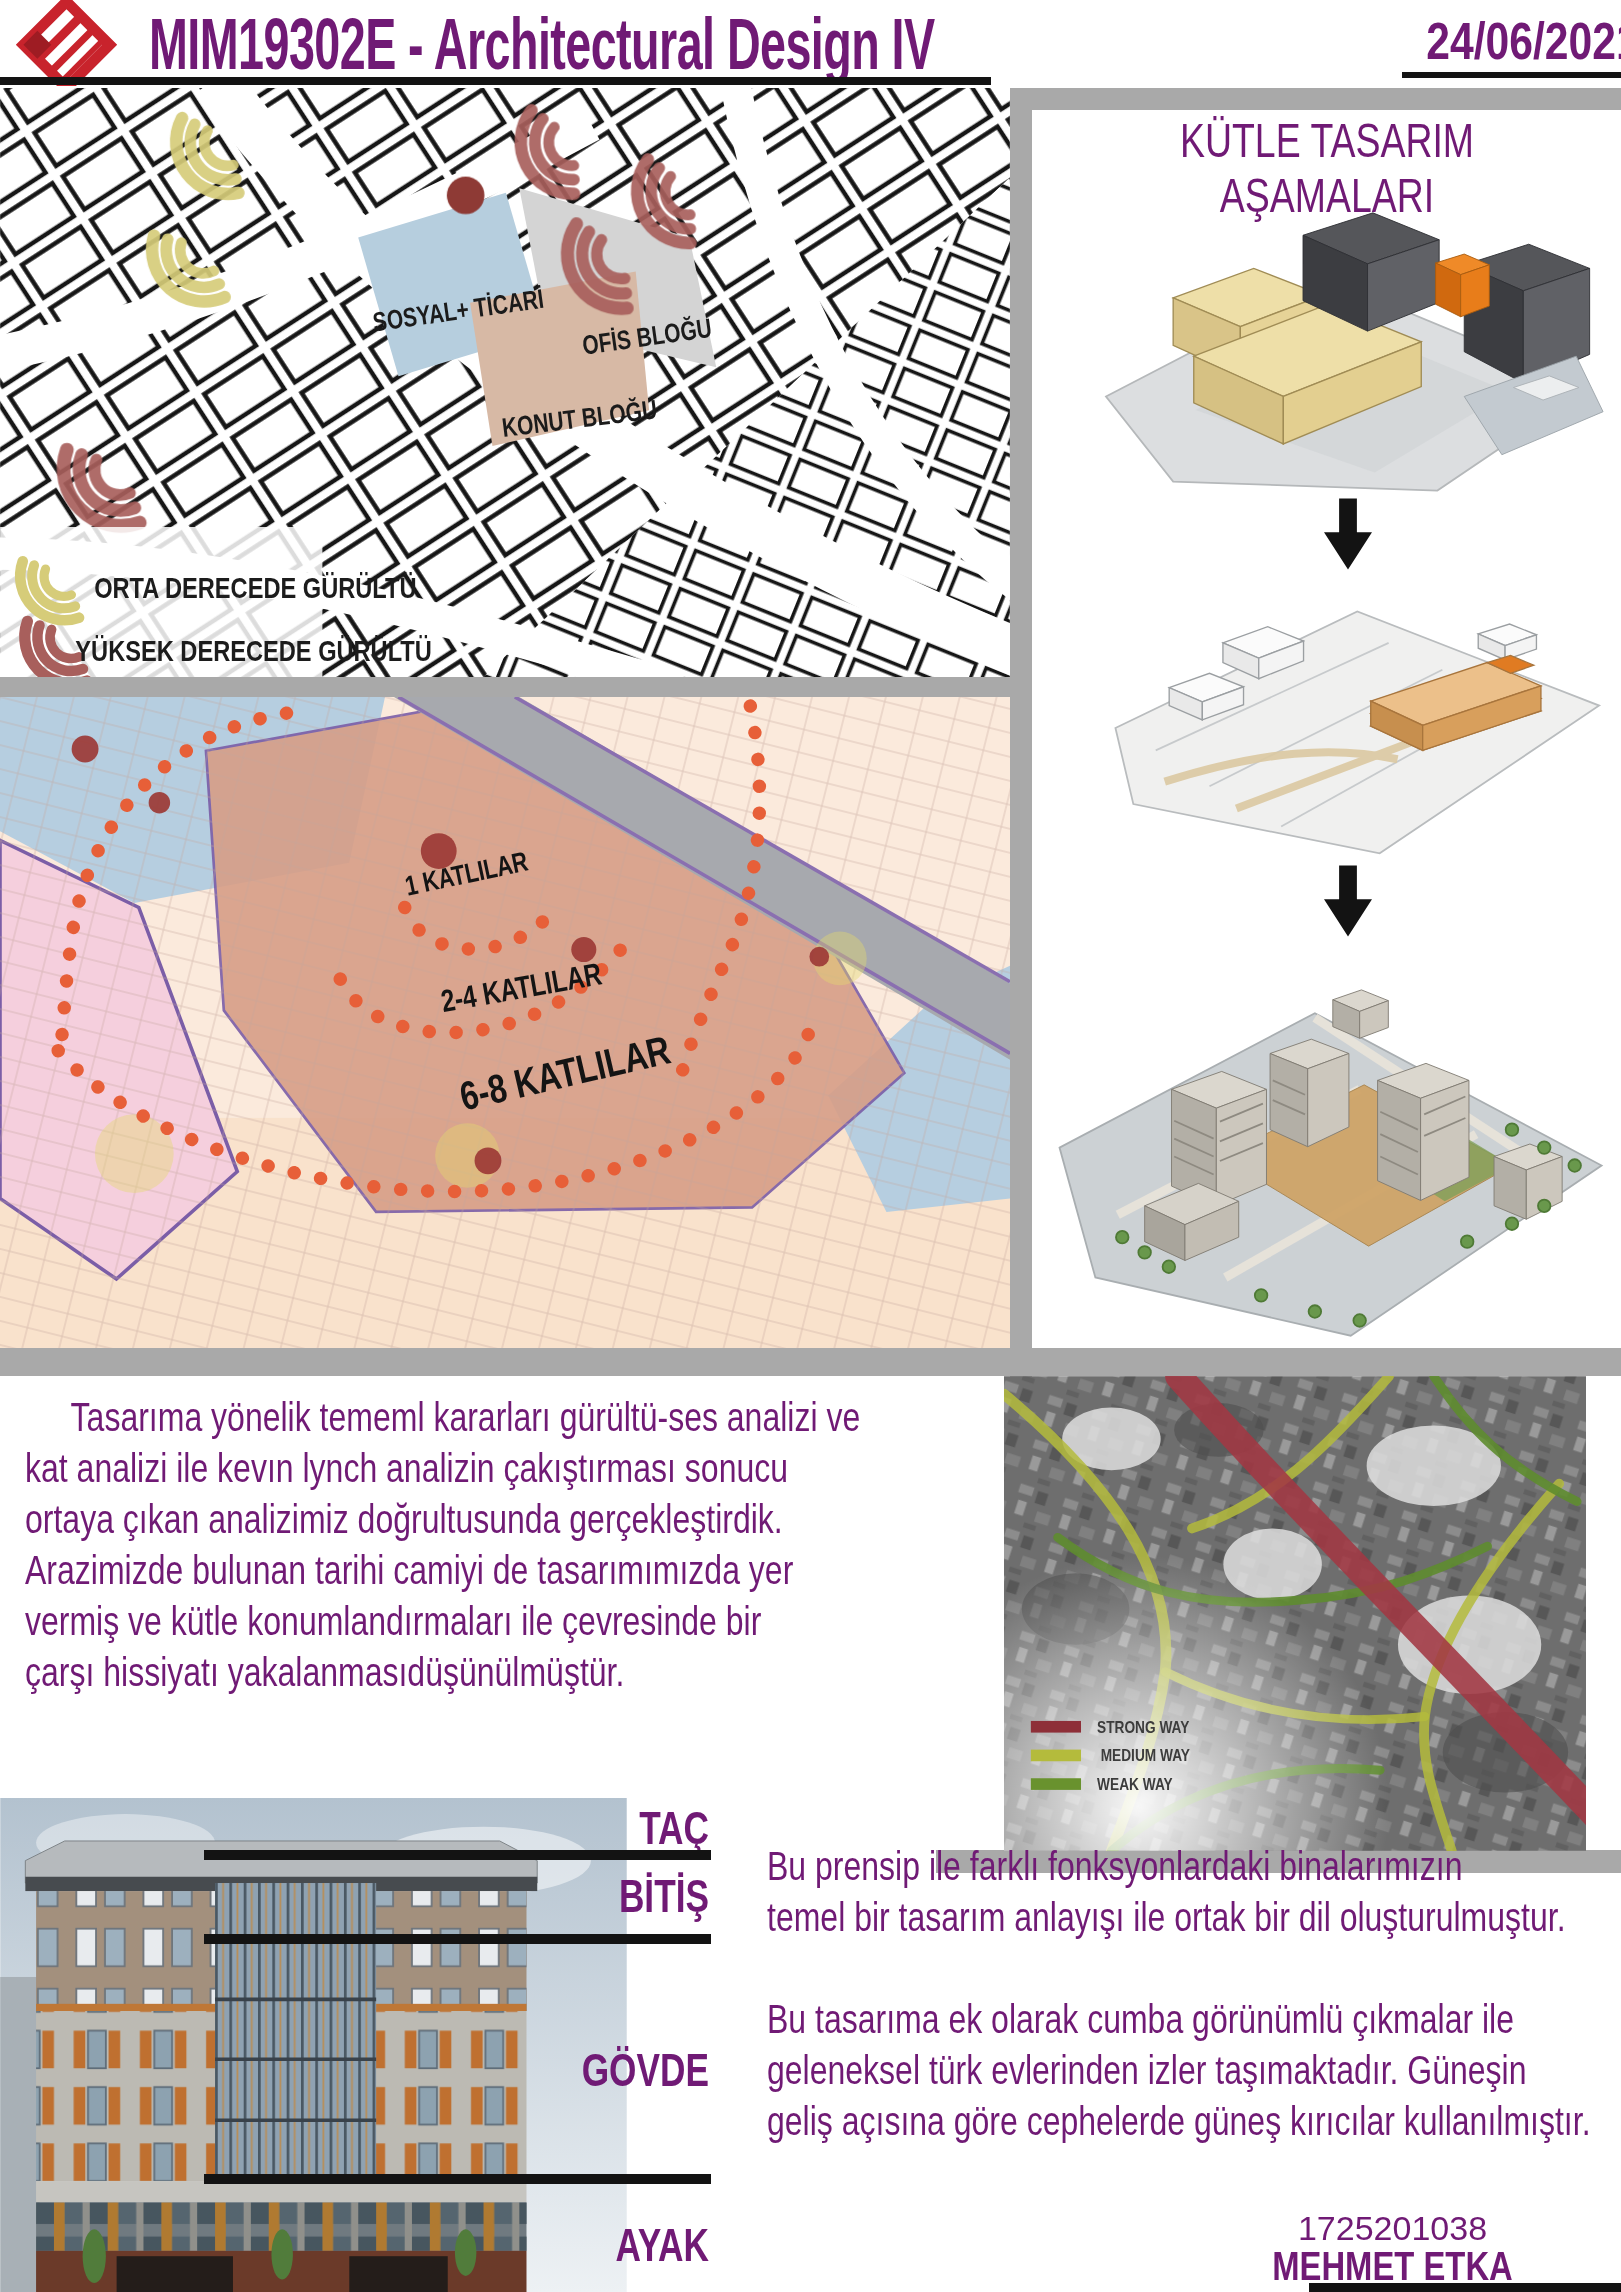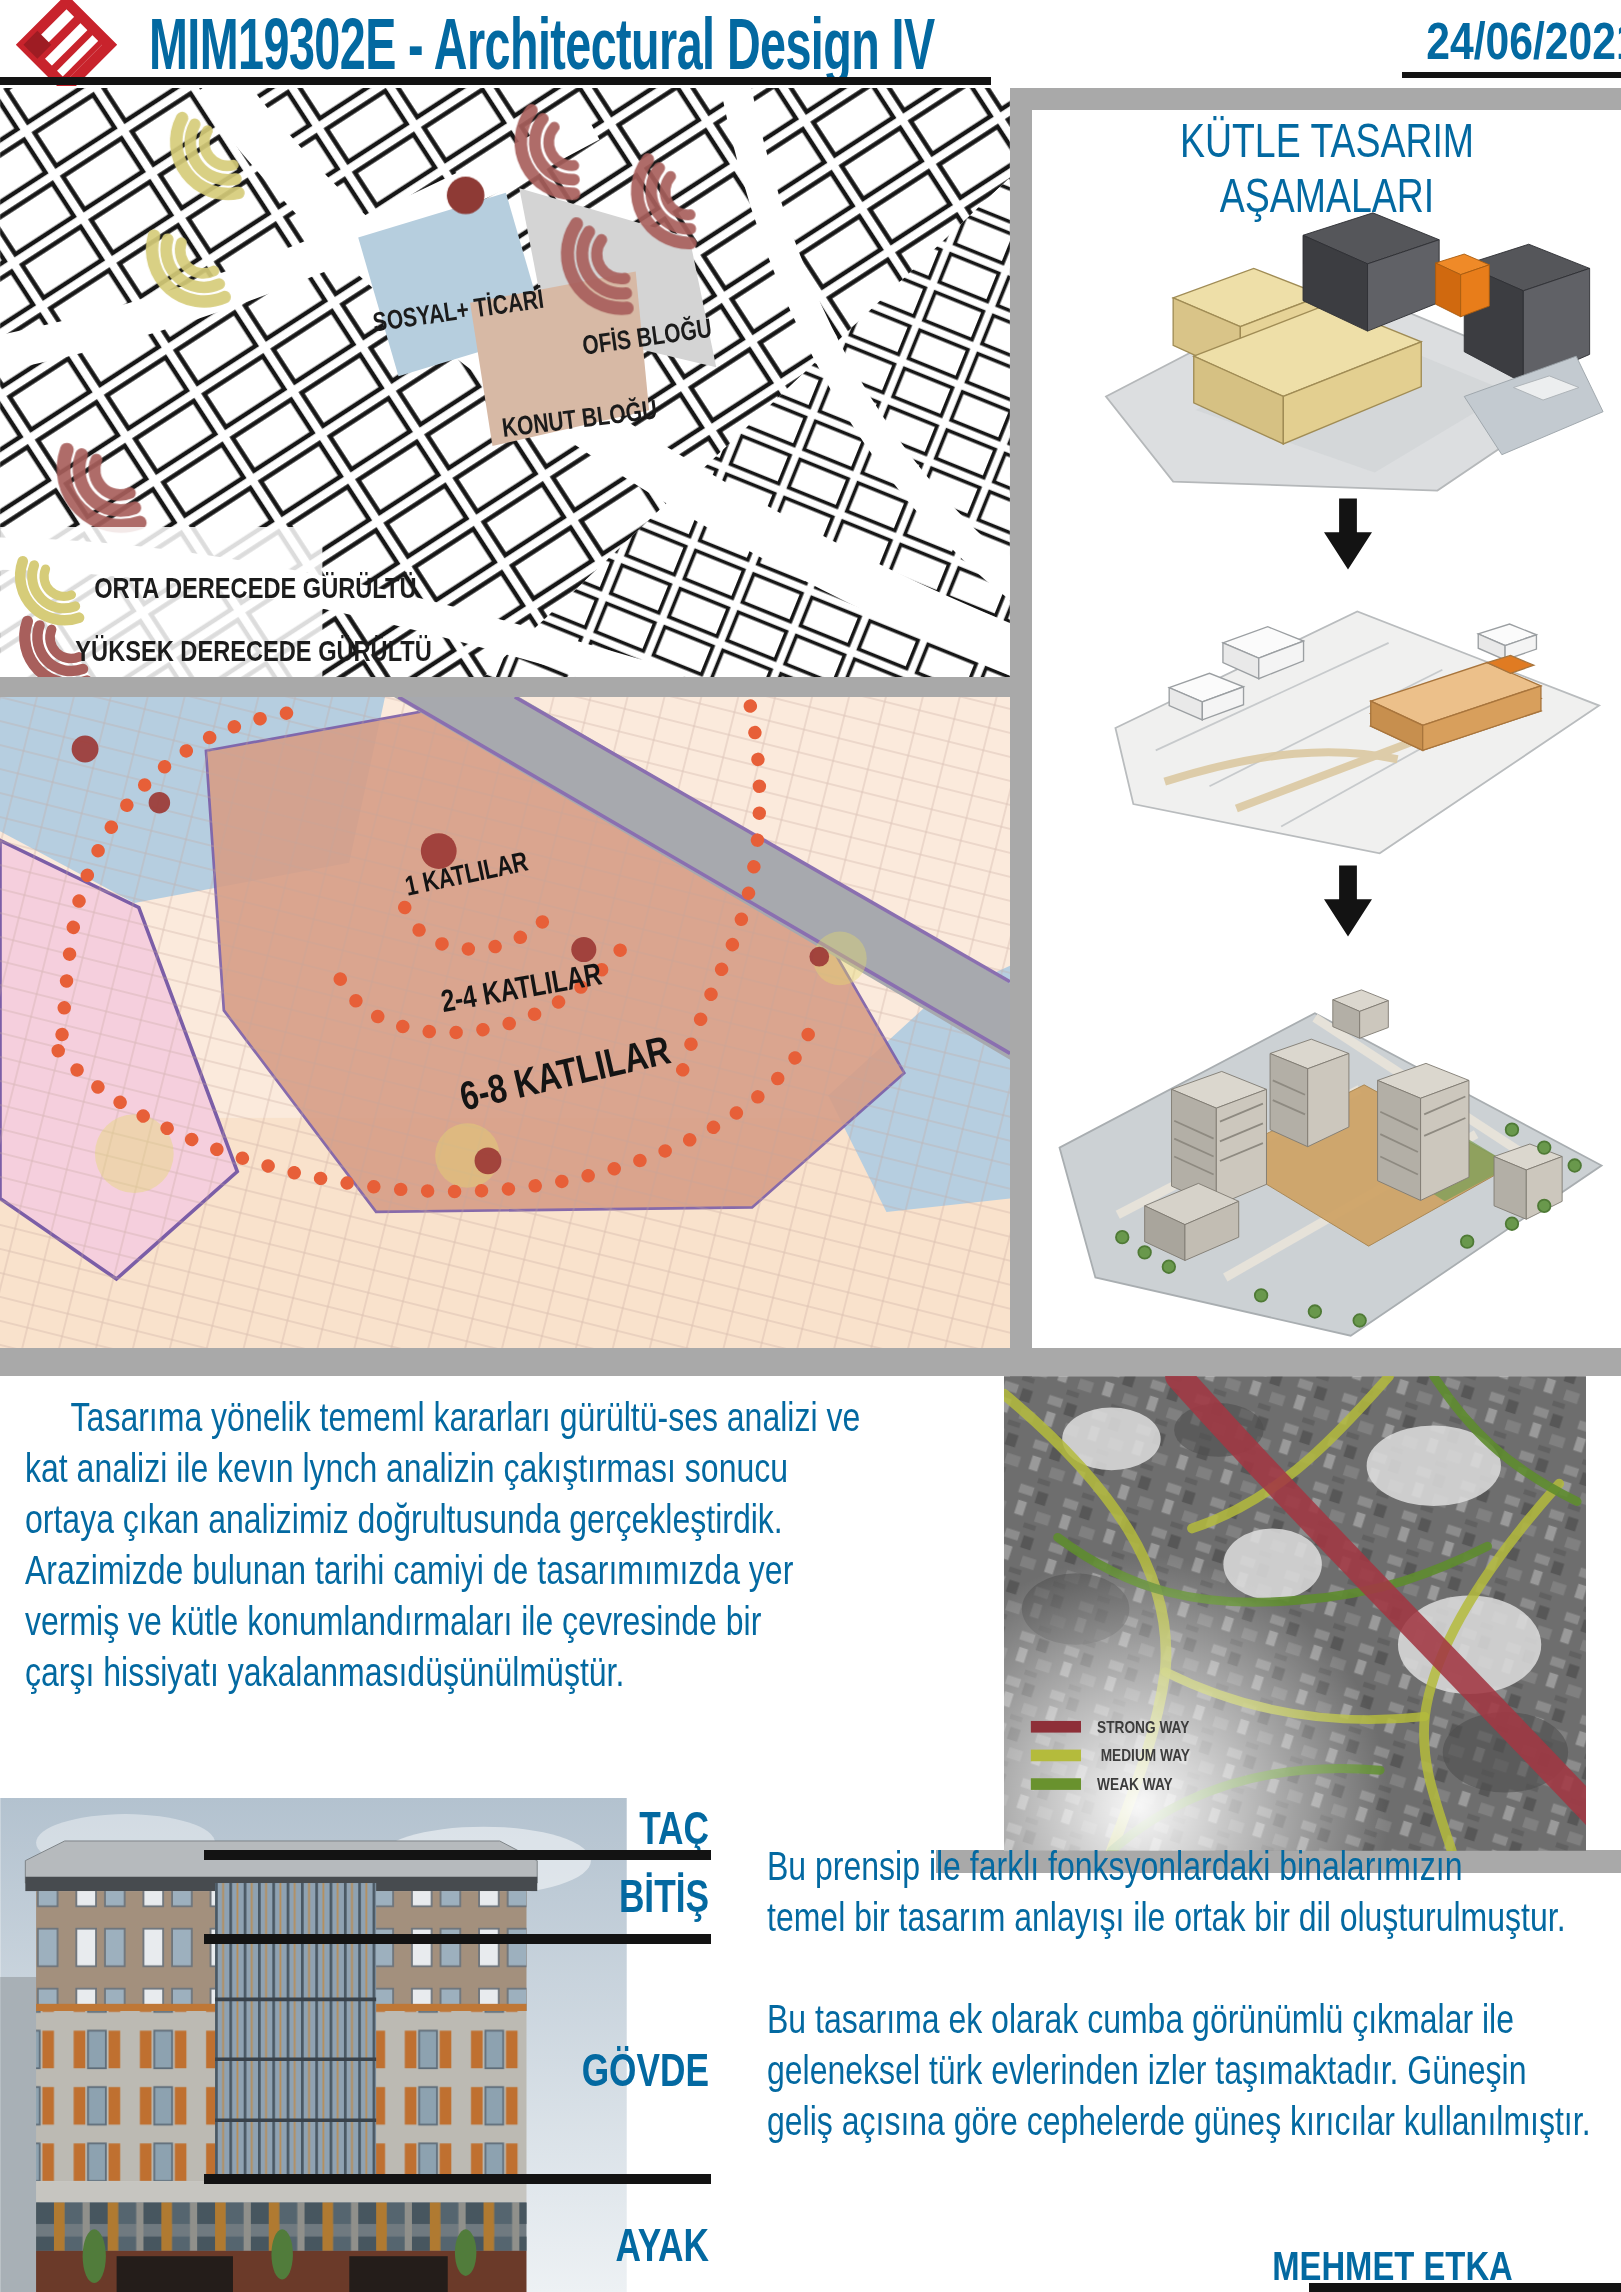--- a/index.html
+++ b/index.html
@@ -1,17 +1,17 @@
 <!DOCTYPE html>
 <html style="font-size:14.3px"><head>
 <meta charset="utf-8">
 <style>
   html,body{margin:0;padding:0;background:#e8e8e8;}
   #page{position:relative;width:1622px;height:2293px;background:#ffffff;overflow:hidden;
-        font-family:"Liberation Sans",sans-serif;color:#0369a1;}
+        font-family:"Liberation Sans",sans-serif;color:#701a75;}
   .abs{position:absolute;}
   .bar{position:absolute;background:#131313;}
   .gband{position:absolute;background:#a9a9a9;}
   .cond-l{transform-origin:left top;}
   .cond-c{transform-origin:50% 0;}
   .cond-r{transform-origin:right top;}
   .hdr-title{left:149px;top:1.8px;font-size:73px;font-weight:600;white-space:nowrap;
              transform:scaleX(.64);letter-spacing:-0.9px;}
   .hdr-date{left:1384px;top:10.7px;width:235px;text-align:right;font-size:52px;font-weight:600;
             transform:scaleX(.82);}
@@ -413,17 +413,18 @@
   <div class="abs elev-label" style="top:2042px;">GÖVDE</div>
   <div class="bar" style="left:204px;top:2174px;width:507px;height:9.9px;"></div>
   <div class="abs elev-label" style="top:2217px;">AYAK</div>
 
   <div class="abs para" style="left:767px;top:1841px;width:1075px;">Bu prensip ile farklı fonksyonlardaki binalarımızın
 temel bir tasarım anlayışı ile ortak bir dil oluşturulmuştur.</div>
   <div class="abs para" style="left:767px;top:1994px;width:1075px;">Bu tasarıma ek olarak cumba görünümlü çıkmalar ile
 geleneksel türk evlerinden izler taşımaktadır. Güneşin
 geliş açısına göre cephelerde güneş kırıcılar kullanılmıştır.</div>
 
+  <div class="abs sid">1725201038</div>
   <div class="abs sname">MEHMET ETKA TOZAL</div>
   <div class="bar" style="left:1309px;top:2283px;width:313px;height:9.9px;"></div>
 
 </div>
 
 
 </body></html>

